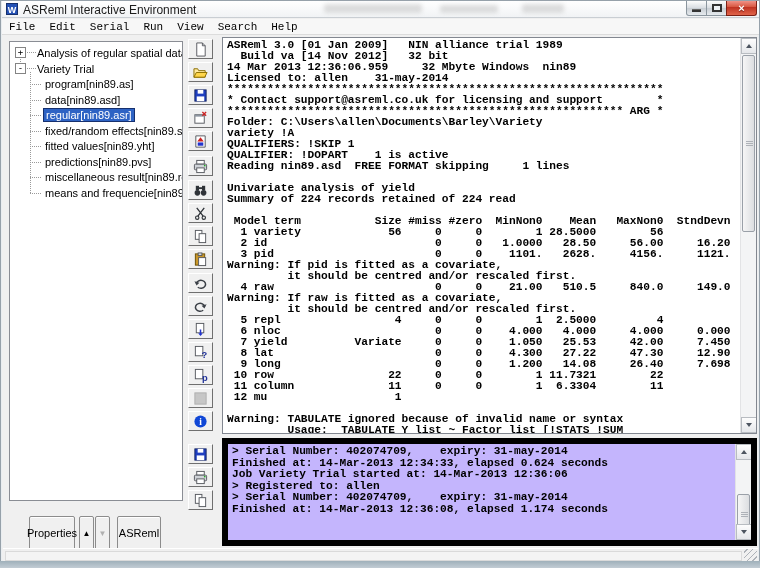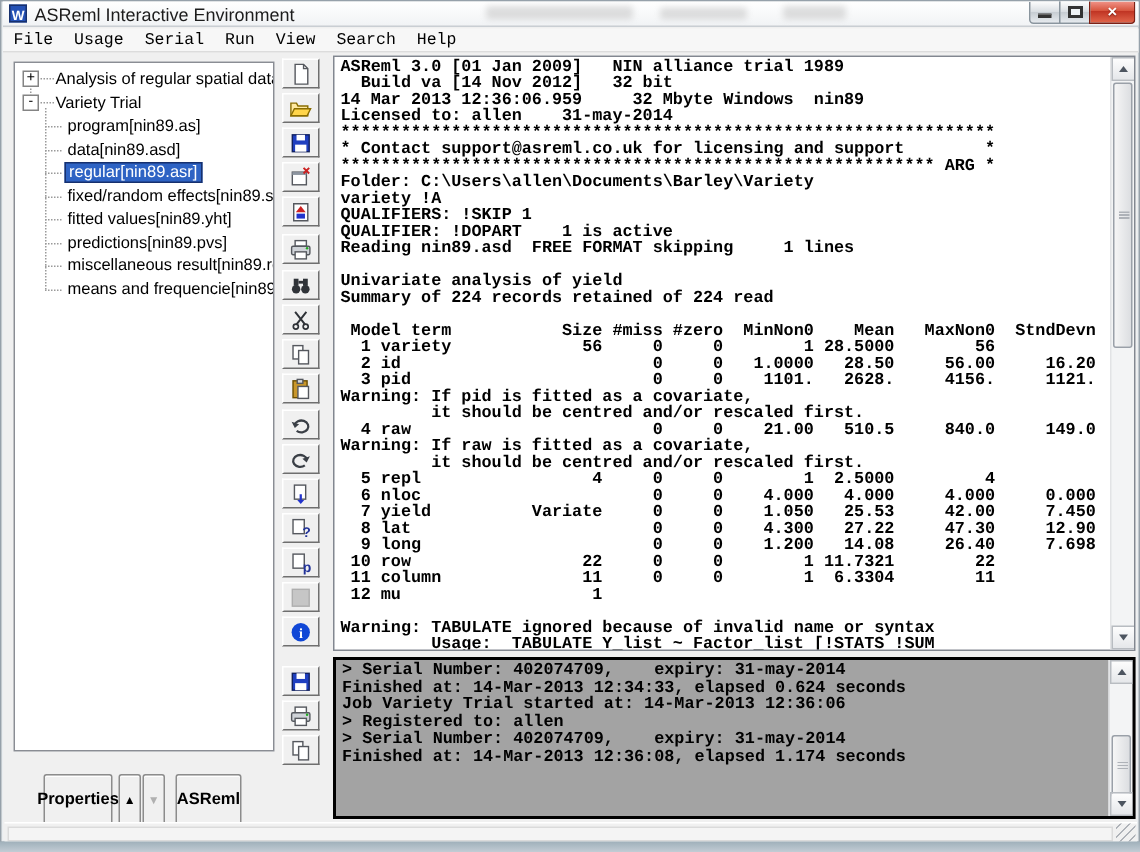--- a/index.html
+++ b/index.html
@@ -86,21 +86,21 @@
   }
   .tool-btn svg { width:15px; height:15px; }
 
   
   .main-pane {
     position:absolute; left:221px; top:36px; width:535px; height:397px;
     background:#fff; border:1px solid #828790; overflow:hidden;
   }
   .console-pane {
     position:absolute; left:221px; top:437px; width:535px; height:108px;
-    background:#a3a3a3; border:2px solid #000000; overflow:hidden;
+    background:#c4b5fd; border:6px solid #000000; overflow:hidden;
   }
   pre.out {
     position:absolute; left:4px; top:2px; right:17px;
     font:bold 11.2px/11px "Liberation Mono","DejaVu Sans Mono",monospace;
     color:#000; white-space:pre;
   }
   pre.out2 { font:bold 11.2px/11.5px "Liberation Mono","DejaVu Sans Mono",monospace; }
 
   
   .vscroll { position:absolute; right:0; top:0; bottom:0; width:16px; background:#f3f4f5; border-left:1px solid #e2e3e5; }
@@ -120,21 +120,20 @@
     background:repeating-linear-gradient(#aeb2b8 0 1px,transparent 1px 2px); }
   .main-thumb { top:17px; height:177px; }
   .console-thumb { top:50px; height:42px; }
 
   
   .push-btn {
     position:absolute; top:515px; height:34px; background:#f0f0f0;
     border:1px solid #8c8c8c; border-radius:2px; font-size:11px; color:#000;
     display:flex; align-items:center; justify-content:center;
     box-shadow:inset 0 1px #fff;
-    font-weight:bold;
   }
   .btn-properties { left:28px; width:46px; }
   .btn-up { left:78px; width:15px; font-size:8px; }
   .btn-down { left:94px; width:15px; font-size:8px; color:#b0b0b0; }
   .btn-remove { left:116px; width:44px; }
 
   
   .statusbar {
     position:absolute; left:2px; top:547px; width:755px; height:14px;
     background:#f0f0f0; border-top:1px solid #ffffff;
@@ -162,21 +161,21 @@
         <div class="glyph-min"></div>
       </div>
     <div class="win-btn">
         <div class="glyph-max"></div>
       </div>
     <div class="win-btn close glyph-close">×</div>
   </div>
 
   <div class="menubar">
     <span class="menu-item">File</span>
-    <span class="menu-item">Usage</span>
+    <span class="menu-item">Edit</span>
     <span class="menu-item">Serial</span>
     <span class="menu-item">Run</span>
     <span class="menu-item">View</span>
     <span class="menu-item">Search</span>
     <span class="menu-item">Help</span>
   </div>
 
   <div class="tree-panel">
     <div class="vline-roots"></div>
     <div class="vline-children"></div>

